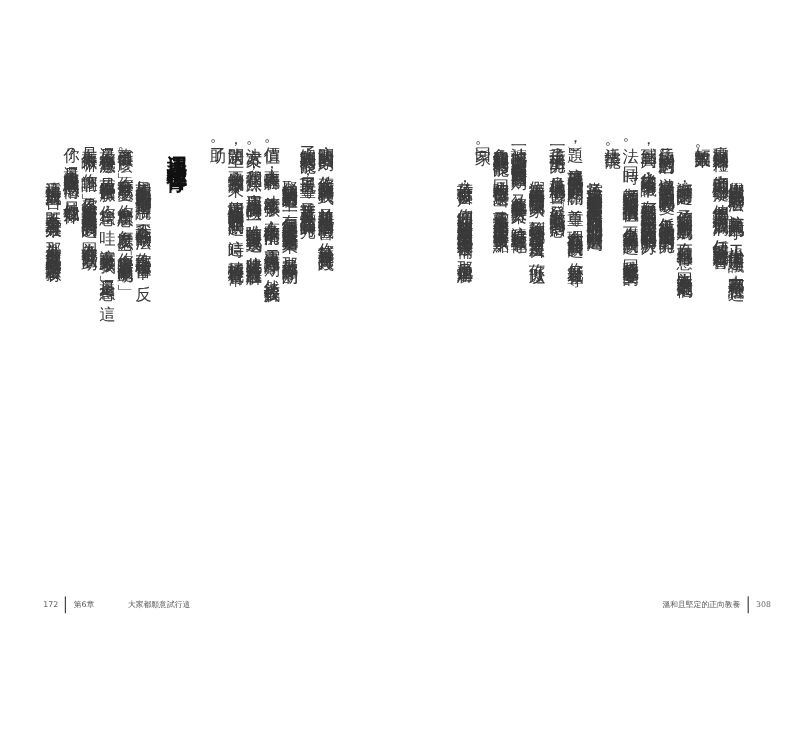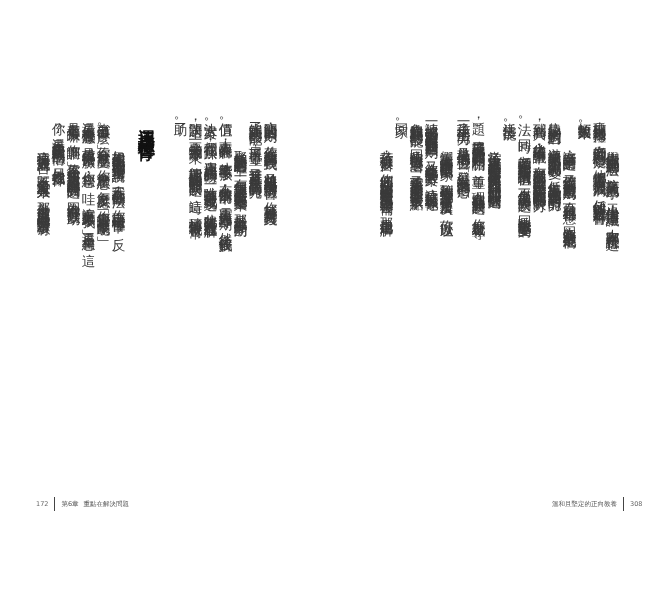--- a/index.html
+++ b/index.html
@@ -63,21 +63,21 @@
     font-size: 6.5px;
     color: #555555;
   }
   .footer .num { font-size: 6.5px; color: #666; }
   .footer .divider {
     width: 1px;
     height: 14px;
     background: #444444;
     margin: 0 6px;
   }
-  .footer .chapter { margin-right: 5px; }
+  .footer .chapter { margin-right: 28px; }
 </style>
 </head>
 <body>
 
 <div class="spread">
 
   <div class="page page-left">
     <div class="col" style="left:263px">決問題的四原則，若你能避免歸咎的模式，並且將犯錯視為學習的機會，你就等於是親身實踐</div>
     <div class="col" style="left:248px">了解決問題的技能，展現了尊重，親子並且共度了一段高品質的時光。</div>
     <div class="col indent" style="left:233px">聚焦於解決問題的過程中，有一個很重要的生活技能必須包括進來，那就是教導冷靜期的</div>
@@ -92,21 +92,21 @@
     <div class="col" style="left:96px">省自己做了什麼。」你會有什麼感受？你會怎麼想？怎麼反應？你會覺得「喔很有幫助呢！」</div>
     <div class="col" style="left:81px">還是你會心存感激？或是你覺得很丟臉？你會想：「哇，這實在太鼓勵我了！」還是會想：「這</div>
     <div class="col" style="left:66px">是在侮辱人嘛！你誰啊？」你是否會決定要對這個人傾訴你所有的問題，因為他實在可以幫助</div>
     <div class="col" style="left:51px">你？還是會決定要收回你的感情，另外找個夥伴？</div>
     <div class="col indent" style="left:36px">這種待遇對成人而言，既不尊重又沒有效果，那為什麼成人會以為同樣的方法對孩子有</div>
 
     <div class="footer" style="left:36px">
       <span class="num">172</span>
       <span class="divider"></span>
       <span class="chapter">第6章</span>
-      <span>重點在解決問題</span>
+      <span>大家都願意試行這</span>
     </div>
   </div>
 
   <div class="page page-right">
     <div class="col indent" style="left:277px">學生們也都同意她的看法，接著向其他的小一、小二生提出這個建議，大家都願意試行這</div>
     <div class="col" style="left:264px">種規則幾個禮拜，老師們則感到懷疑，他們覺得孩子只會另找漏洞，任何的解決方法都只會有</div>
     <div class="col" style="left:249px">短暫的效果。</div>
     <div class="col indent" style="left:234px">讓老師驚訝的是，孩子們很喜歡新的遊戲規則，而且感到很得意，因為解決方案是他們一</div>
     <div class="col" style="left:219px">位小二的同儕想到的。遊樂場的氣氛產生了戲劇化的改變，低年級學童為他們解決問題的能力</div>
     <div class="col" style="left:204px">感到高興，之後的班級會議中，有好幾個不同的班級以創意十足的眼光討論其他問題的解決方</div>

